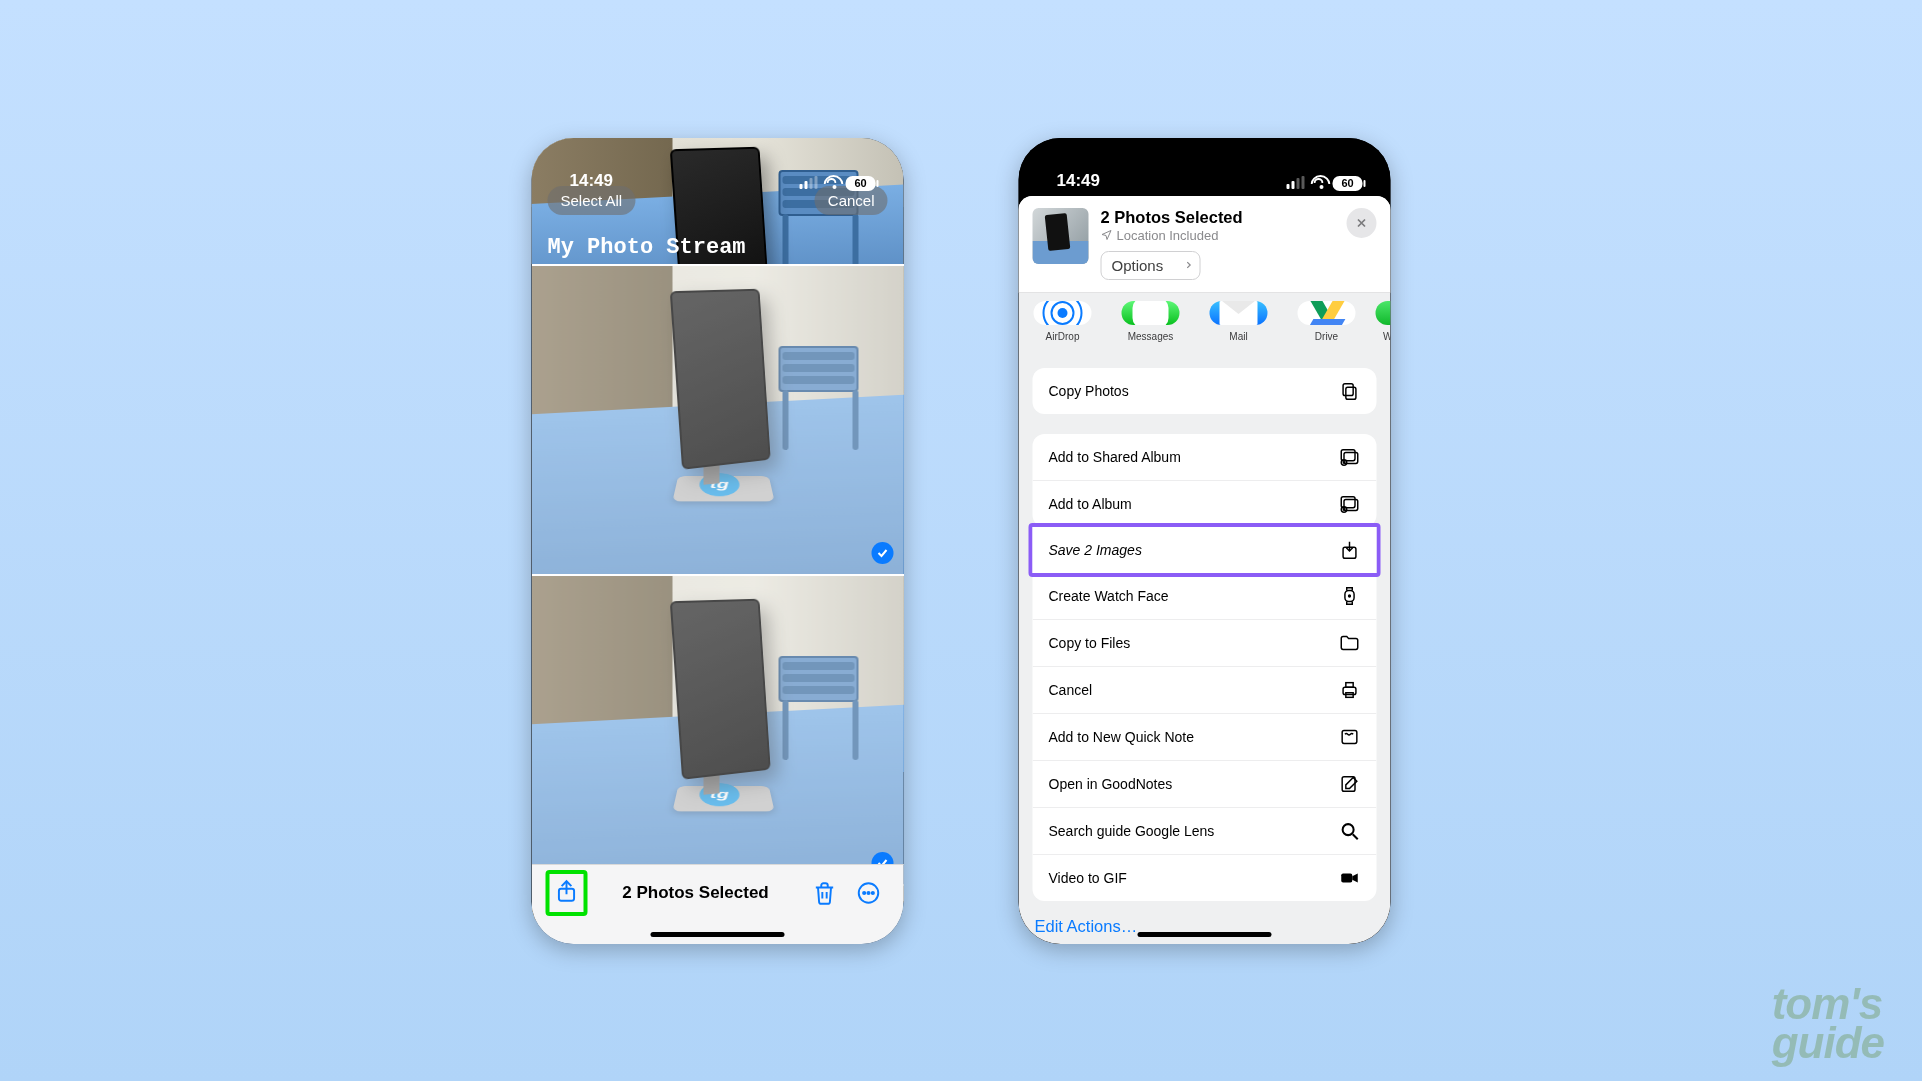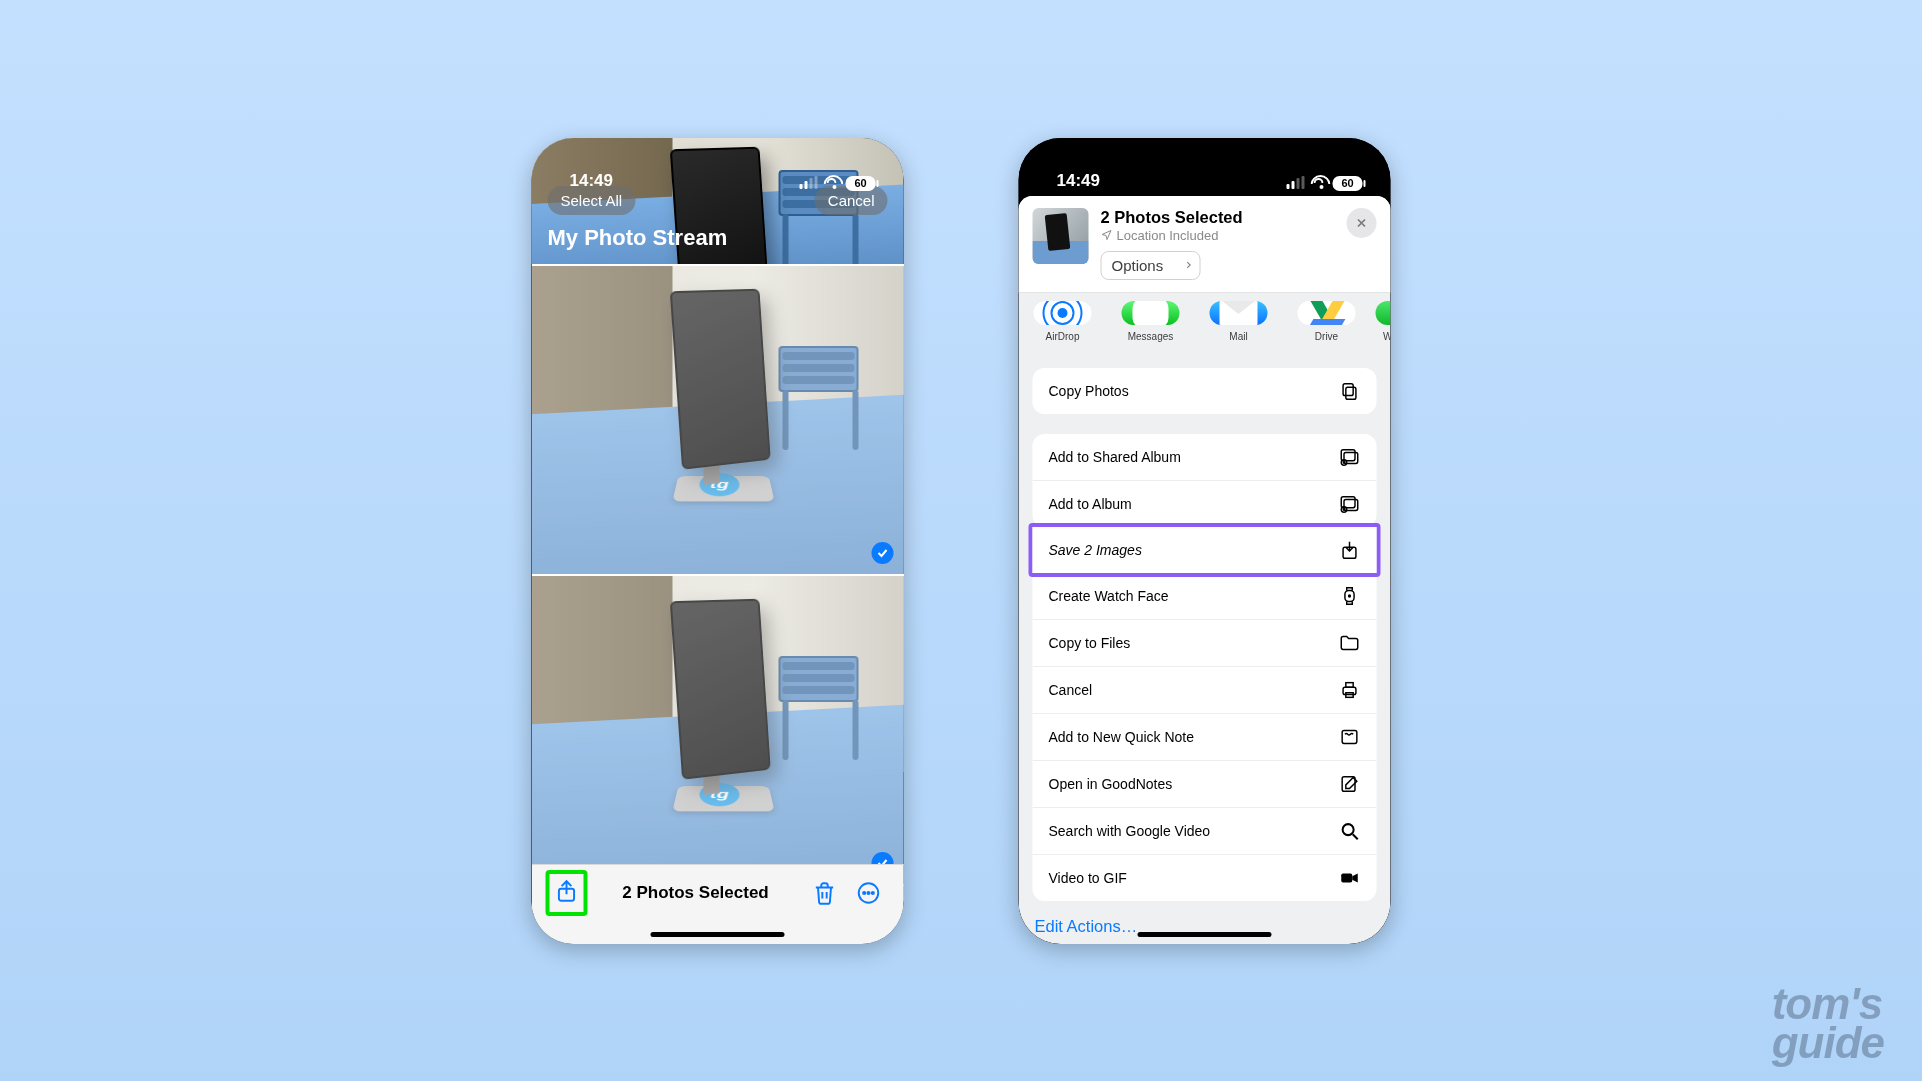--- a/index.html
+++ b/index.html
@@ -121,21 +121,21 @@
     box-shadow:8px 10px 20px rgba(0,0,0,.35);
   }
   .header-area{
     position:absolute;top:0;left:0;right:0;height:148px;z-index:40;padding:48px 16px 8px;
   }
   .pill-btn{
     background:rgba(110,110,110,.6);color:#fff;border:none;border-radius:15px;
     padding:6px 13px;font-size:15px;font-weight:500;
   }
   .header-buttons{display:flex;justify-content:space-between;}
-  .album-title{font-size:22px;font-weight:700;color:#fff;margin-top:10px;}
+  .album-title{font-size:22px;font-weight:700;color:#fff;margin-top:20px;font-family:Liberation Mono, monospace;}
   .sel-check{
     position:absolute;right:10px;bottom:10px;width:22px;height:22px;border-radius:50%;
     background:#0a7bff;display:flex;align-items:center;justify-content:center;z-index:30;
   }
   .sel-check svg{width:12px;height:12px;}
   .photo-dim{position:absolute;inset:0;background:rgba(255,255,255,.28);z-index:20;}
   .row3{flex:0 0 60px;}
   .toolbar{
     position:absolute;left:0;right:0;bottom:0;height:80px;background:#f5f5f6;z-index:60;
     display:flex;align-items:center;justify-content:space-between;padding:0 22px 22px;
@@ -208,21 +208,21 @@
   }
   .row + .row{border-top:1px solid #ededee;}
   .row .ico{width:22px;height:22px;color:#000;}
   .row-highlight-wrap{border:4px solid #8b5cf6;border-radius:4px;margin:-4px -4px;position:relative;z-index:5;font-style:italic;}
   .row-highlight-wrap .row{border-top:none;}
   .edit-link{color:#0a7bff;font-size:16.5px;padding:0 2px;}
   .home-ind2{position:absolute;bottom:7px;left:50%;transform:translateX(-50%);width:134px;height:5px;background:#000;border-radius:3px;z-index:70;}
 
   
   .watermark{
-    position:absolute;right:38px;bottom:18px;color:#0f172a;opacity:.28;
+    position:absolute;right:38px;bottom:18px;color:#4d7c0f;opacity:.28;
     font-weight:800;font-size:44px;letter-spacing:-1px;line-height:.9;
     font-style:italic;
   }
   .watermark .g{font-size:44px;}
 </style>
 </head>
 <body>
 
 <div class="center">
 
@@ -513,21 +513,21 @@
                 </svg>
             </div>
             <div class="row">
               <span>Open in GoodNotes</span>
               <svg class="ico" viewBox="0 0 24 24" fill="none" stroke="currentColor" stroke-width="1.6">
                   <rect x="4" y="4" width="14" height="16" rx="2"></rect>
                   <path d="M16 5l4 4-8 8H8v-4l8-8z"></path>
                 </svg>
             </div>
             <div class="row">
-              <span>Search with Google Video</span>
+              <span>Search guide Google Lens</span>
               <svg class="ico" viewBox="0 0 24 24" fill="none" stroke="currentColor" stroke-width="2.2">
                   <circle cx="10.5" cy="10.5" r="6"></circle>
                   <path d="M15.5 15.5L21 21"></path>
                 </svg>
             </div>
             <div class="row">
               <span>Video to GIF</span>
               <svg class="ico" viewBox="0 0 24 24" fill="currentColor">
                   <rect x="3" y="7" width="12" height="10" rx="2"></rect>
                   <path d="M15 10l6-3v10l-6-3z"></path>

